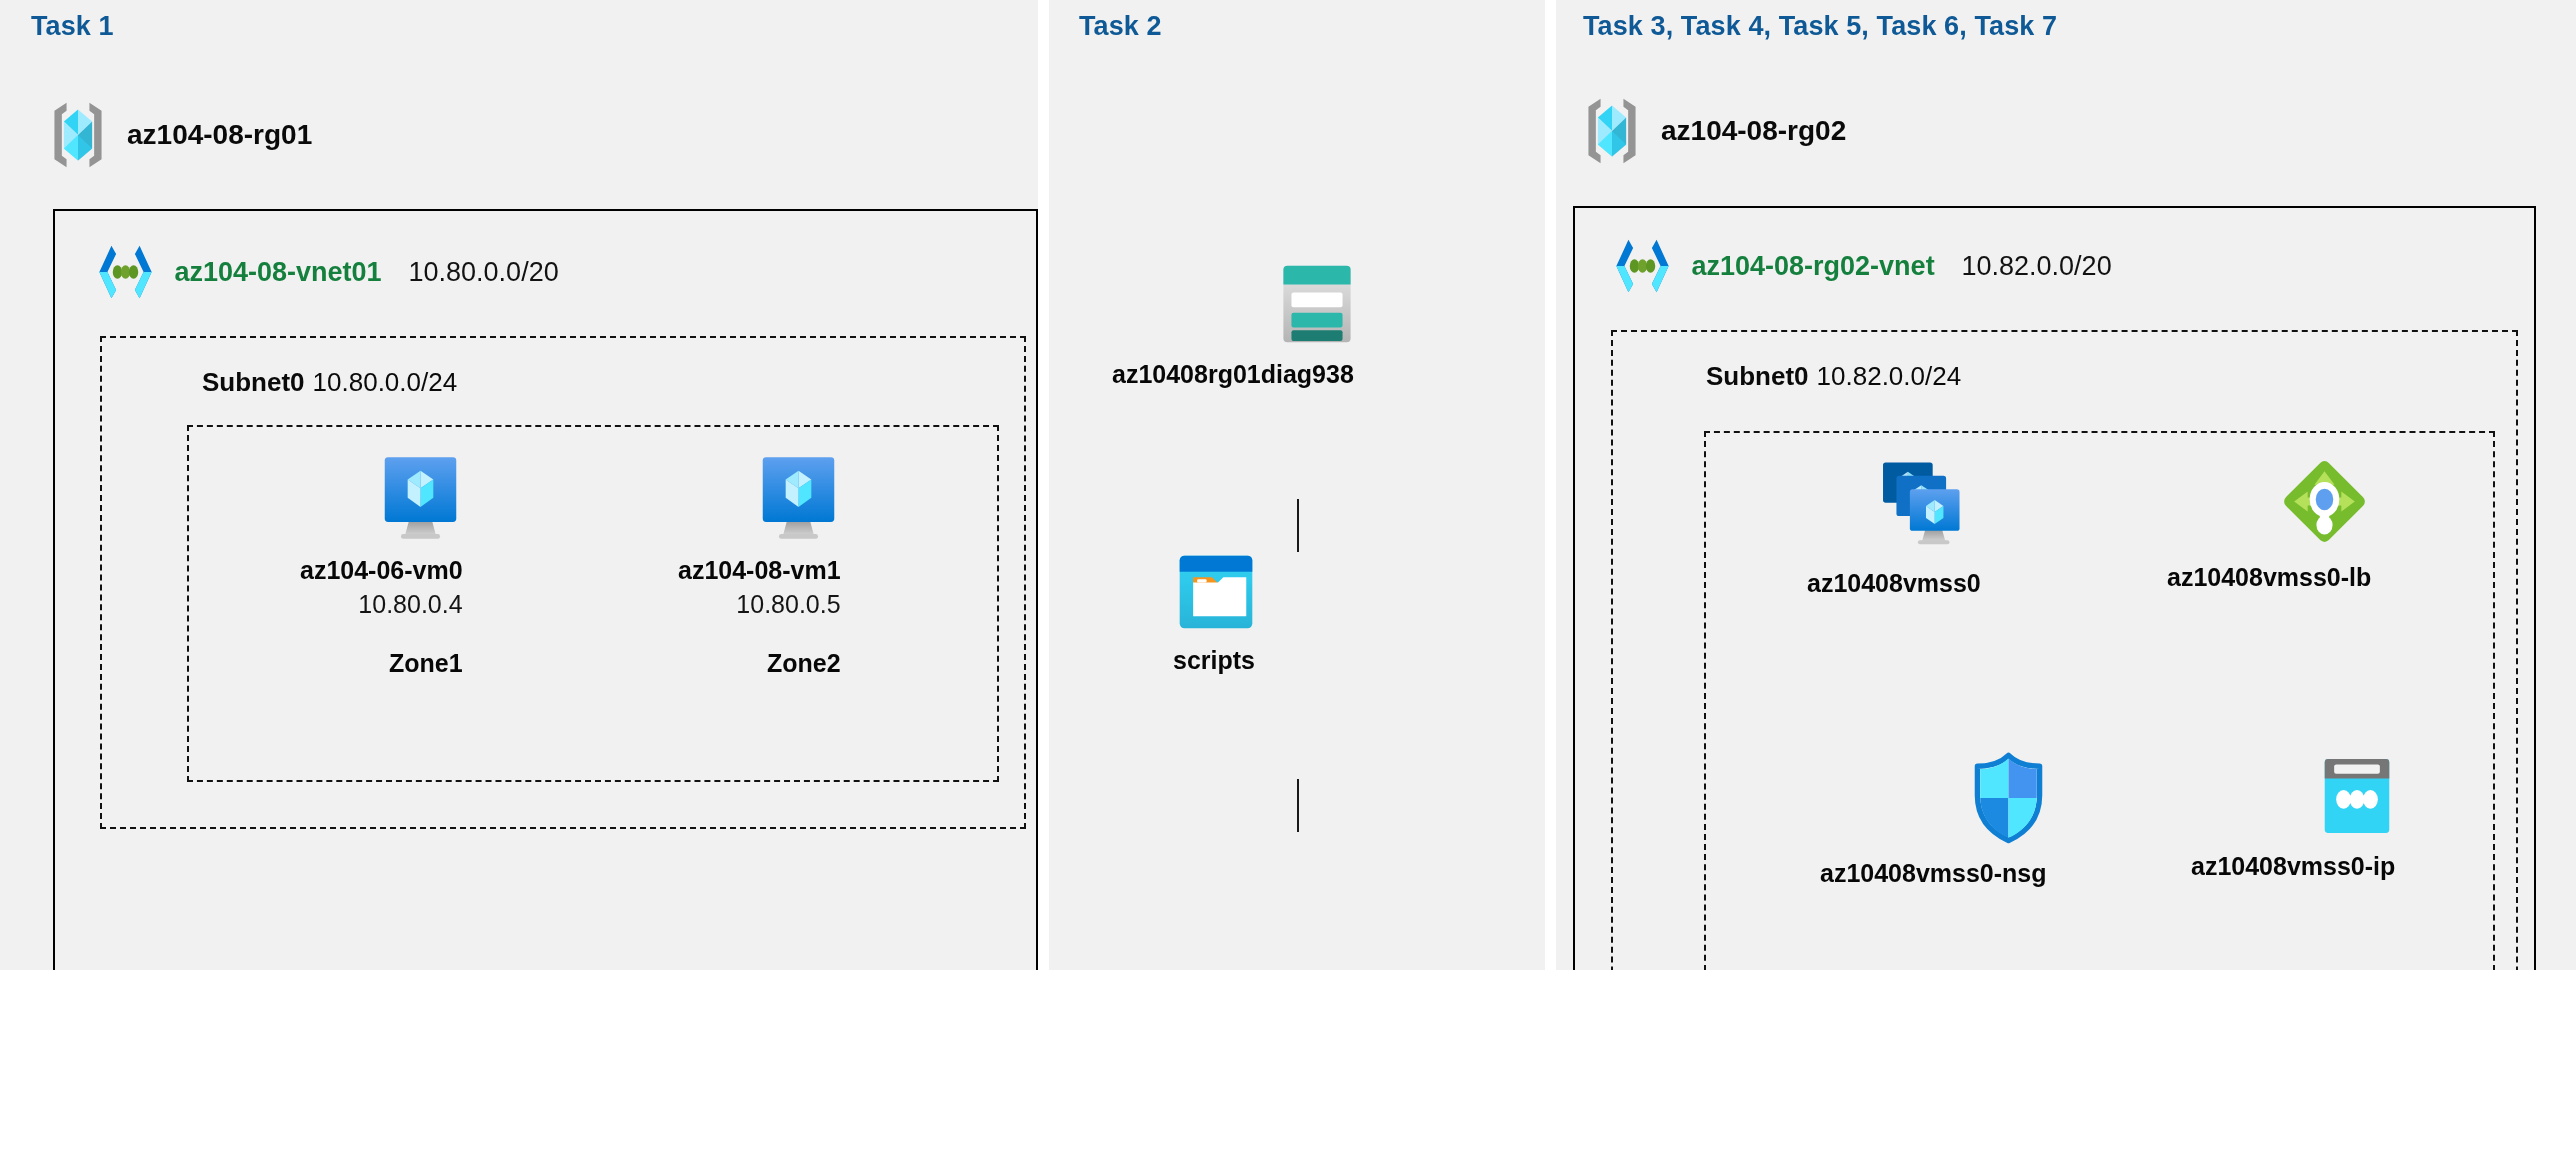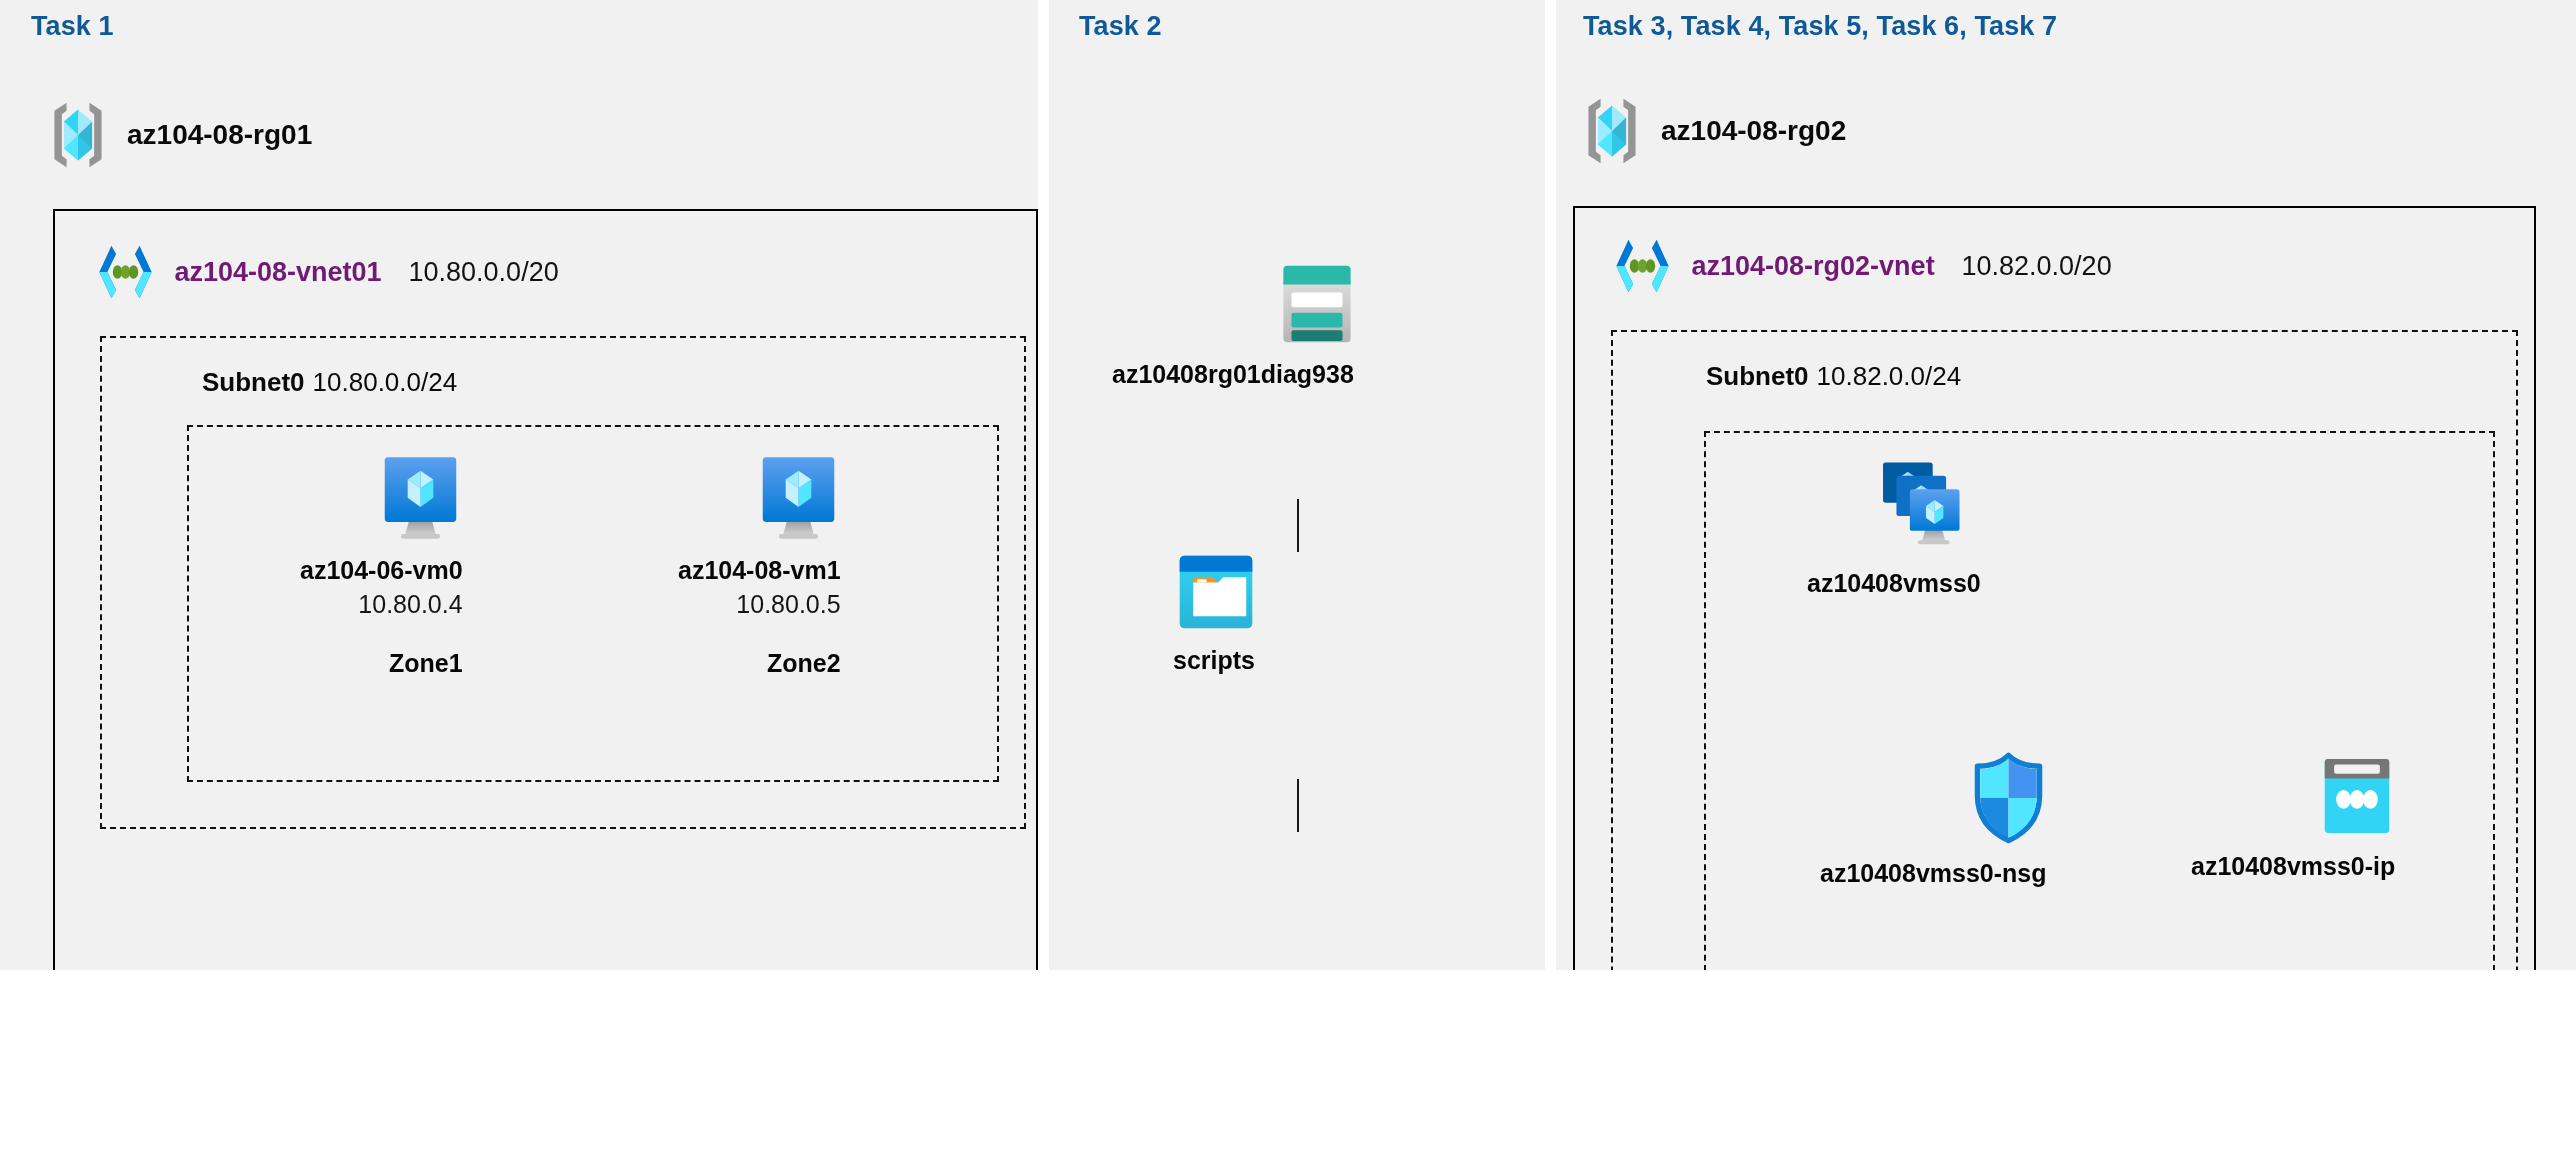--- a/index.html
+++ b/index.html
@@ -26,21 +26,21 @@
   .rg-name{font-size:28px;font-weight:bold;color:#0a0a0a;white-space:nowrap;}
 
   
   .vnet-box{position:absolute;border:2.7px solid #000000;background:transparent;}
   #vnet01-box{left:53px;top:209px;width:981px;height:890px;}
   #vnet02-box{left:1573px;top:206px;width:959px;height:893px;}
 
   .vnet-row{position:absolute;display:flex;align-items:center;gap:17.5px;}
   #vnet01-row{left:94px;top:243px;}
   #vnet02-row{left:1611px;top:237px;}
-  .vnet-name{font-size:27px;font-weight:bold;color:#701a75;white-space:nowrap;}
+  .vnet-name{font-size:27px;font-weight:bold;color:#15803d;white-space:nowrap;}
   .vnet-cidr{font-size:27px;font-weight:normal;color:#121212;white-space:nowrap;margin-left:9.4px;text-align:right;}
 
   
   .dashed{position:absolute;border:2px dashed #111111;background:transparent;}
   #subnet0-a{left:100px;top:336px;width:922px;height:489px;}
   #inner-a  {left:187px;top:425px;width:808px;height:353px;}
   #subnet0-b{left:1611px;top:330px;width:903px;height:738px;}
   #inner-b  {left:1704px;top:431px;width:787px;height:546px;}
 
   .subnet-title{position:absolute;font-size:26px;color:#0a0a0a;white-space:nowrap;}
@@ -282,20 +282,35 @@
         <rect x="46" y="46" width="74" height="62" rx="4" fill="url(#mon3)"></rect>
         <polygon points="83,62 96,71 83,80" fill="#c3f1ff"></polygon>
         <polygon points="83,62 70,71 83,80" fill="#9eeaff"></polygon>
         <polygon points="83,80 96,71 96,89 83,98" fill="#50e6ff"></polygon>
         <polygon points="83,80 70,71 70,89 83,98" fill="#c3f1ff"></polygon>
       </svg>
     </span>
     <span class="lbl">az10408vmss0</span>
   </div>
 
+  <div class="node" id="lb">
+    <span>
+      <svg width="93" height="93" viewBox="0 0 138 138">
+        <rect x="24" y="24" width="90" height="90" rx="9" transform="rotate(45 69 69)" fill="#76bc2d"></rect>
+        <path d="M69 24 L84 44 L75 44 L75 72 L63 72 L63 44 L54 44 Z" fill="#b4e05a"></path>
+        <path d="M24 69 L44 54 L44 63 L72 63 L72 75 L44 75 L44 84 Z" fill="#b4e05a"></path>
+        <path d="M114 69 L94 54 L94 63 L66 63 L66 75 L94 75 L94 84 Z" fill="#b4e05a"></path>
+        <ellipse cx="69" cy="66" rx="22" ry="26" fill="#ffffff"></ellipse>
+        <rect x="62" y="82" width="14" height="22" fill="#ffffff"></rect>
+        <ellipse cx="69" cy="104" rx="12" ry="14" fill="#ffffff"></ellipse>
+        <ellipse cx="69" cy="66" rx="13" ry="16" fill="#5ea0ef"></ellipse>
+      </svg>
+    </span>
+    <span class="lbl">az10408vmss0-lb</span>
+  </div>
 
   <div class="node" id="nsg">
     <span>
       <svg width="77" height="92" viewBox="0 0 114 136">
         <path d="M57 5 C44 18 26 21 11 21 L11 64 C11 100 33 120 57 131
                  C81 120 103 100 103 64 L103 21 C88 21 70 18 57 5 Z" fill="#ffffff" stroke="#0f7fd4" stroke-width="8" stroke-linejoin="round"></path>
         <clipPath id="shclip">
           <path d="M57 9 C44 22 27 25 15 25 L15 64 C15 98 35 117 57 127
                    C79 117 99 98 99 64 L99 25 C87 25 70 22 57 9 Z"></path>
         </clipPath>

